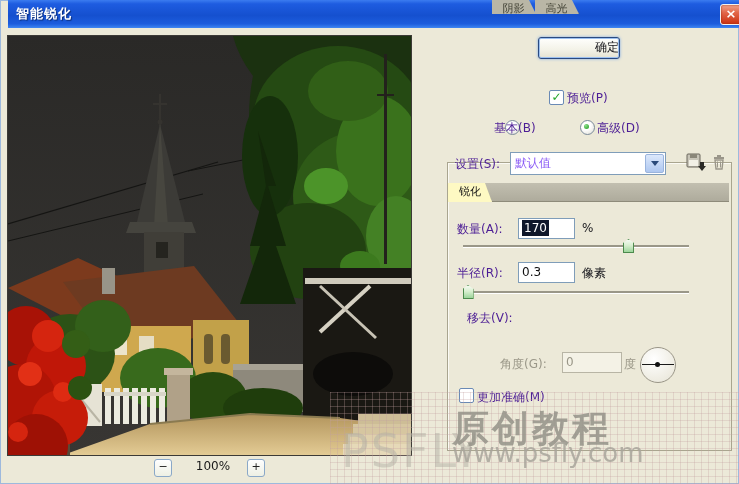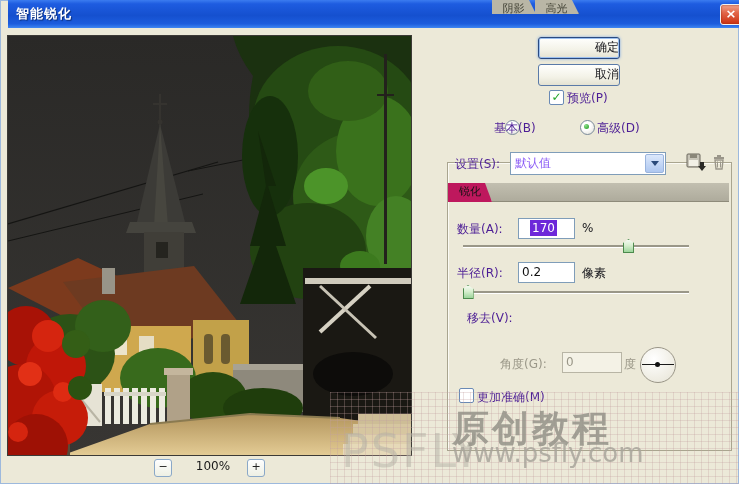--- a/index.html
+++ b/index.html
@@ -53,26 +53,26 @@
   .combo .arrow{width:0;height:0;border-left:4px solid transparent;border-right:4px solid transparent;
     border-top:5px solid #2a4a7a;}
   
   .groupbox{position:absolute;left:447px;top:162px;width:283px;height:287px;
     border:1px solid #a9a58f;box-shadow:1px 1px 0 #fbfaf4 inset;}
   .tabstrip{position:absolute;left:448px;top:183px;width:281px;height:18px;
     background:linear-gradient(180deg,#c2bfb0,#aeab9c);border-bottom:1px solid #8e8b7a;}
   .tab{position:absolute;top:0;height:14px;font-size:11px;text-align:center;line-height:17px;
     clip-path:polygon(0 0,calc(100% - 7px) 0,100% 100%,0 100%);cursor:pointer;}
   .tab.inactive{background:#b9b6a6;color:#454538;border-right:1px solid #8e8b7a;}
-  .tab.active{background:#be185d;color:#141414;height:19px;z-index:3;
+  .tab.active{background:#fef9c3;color:#141414;height:19px;z-index:3;
     box-shadow:0 1px 0 #ece9d8;}
   
   .field{position:absolute;height:19px;background:#fff;border:1px solid #7f9db9;
     font-size:12px;color:#111;line-height:18px;padding-left:3px;}
-  .field .sel{background:#6d28d9;color:#fff;padding:1px 2px;margin-left:8px;}
+  .field .sel{background:#0f172a;color:#fff;padding:1px 2px;}
   .field.disabled{background:#f4f2e6;border-color:#b8b5a5;color:#9a9788;}
   .unit{position:absolute;font-size:12px;color:#17171c;}
   .unit.disabled,.lbl.disabled{color:#9a9788;}
   
   .slider{position:absolute;width:226px;height:16px;cursor:pointer;}
   .slider .track{position:absolute;left:0;right:0;top:7px;height:2px;background:#9a9788;
     border-bottom:1px solid #fff;}
   .slider .thumb{position:absolute;top:1px;width:11px;height:14px;margin-left:-5px;
     clip-path:polygon(50% 0,100% 28%,100% 100%,0 100%,0 28%);
     background:linear-gradient(180deg,#f8fcf6 0%,#d9efd0 45%,#93d193 100%);
@@ -211,21 +211,20 @@
           <circle cx="72" cy="352" r="12" fill="#2c5212"></circle>
       </g>
     </svg>
   </div>
 
   <div class="zoom-btn" style="left:154px;top:459px;">−</div>
   <div class="zoom-level">100%</div>
   <div class="zoom-btn" style="left:247px;top:459px;">+</div>
 
   <div class="xp-btn default" style="top:37px;">确定</div>
-  <div class="xp-btn" style="top:64px;">取消</div>
 
   <div class="checkbox on" style="left:549px;top:90px;">
     <span class="mark">✓</span>
   </div>
   <span class="lbl" style="left:567px;top:90px;">预览(P)</span>
 
   <div class="radio" style="left:505px;top:120px;"></div>
   <span class="lbl" style="left:494px;top:120px;">基本(B)</span>
   <div class="radio on" style="left:580px;top:120px;">
       <span class="dot"></span>
@@ -265,21 +264,21 @@
     <span class="sel">170</span>
   </div>
   <span class="unit" style="left:582px;top:221px;">%</span>
   <div class="slider" style="left:463px;top:238px;">
     <div class="track"></div>
     <div class="thumb" style="left: 73%;"></div>
   </div>
 
   <span class="lbl" style="left:457px;top:265px;">半径(R):</span>
   <div class="field" style="left:518px;top:262px;width:52px;">
-    <span>0.2</span>
+    <span>0.3</span>
   </div>
   <span class="unit" style="left:582px;top:265px;">像素</span>
   <div class="slider" style="left:463px;top:284px;">
     <div class="track"></div>
     <div class="thumb" style="left: 2%;"></div>
   </div>
 
   <span class="lbl" style="left:467px;top:310px;">移去(V):</span>
 
   <span class="lbl disabled" style="left:500px;top:356px;">角度(G):</span>

